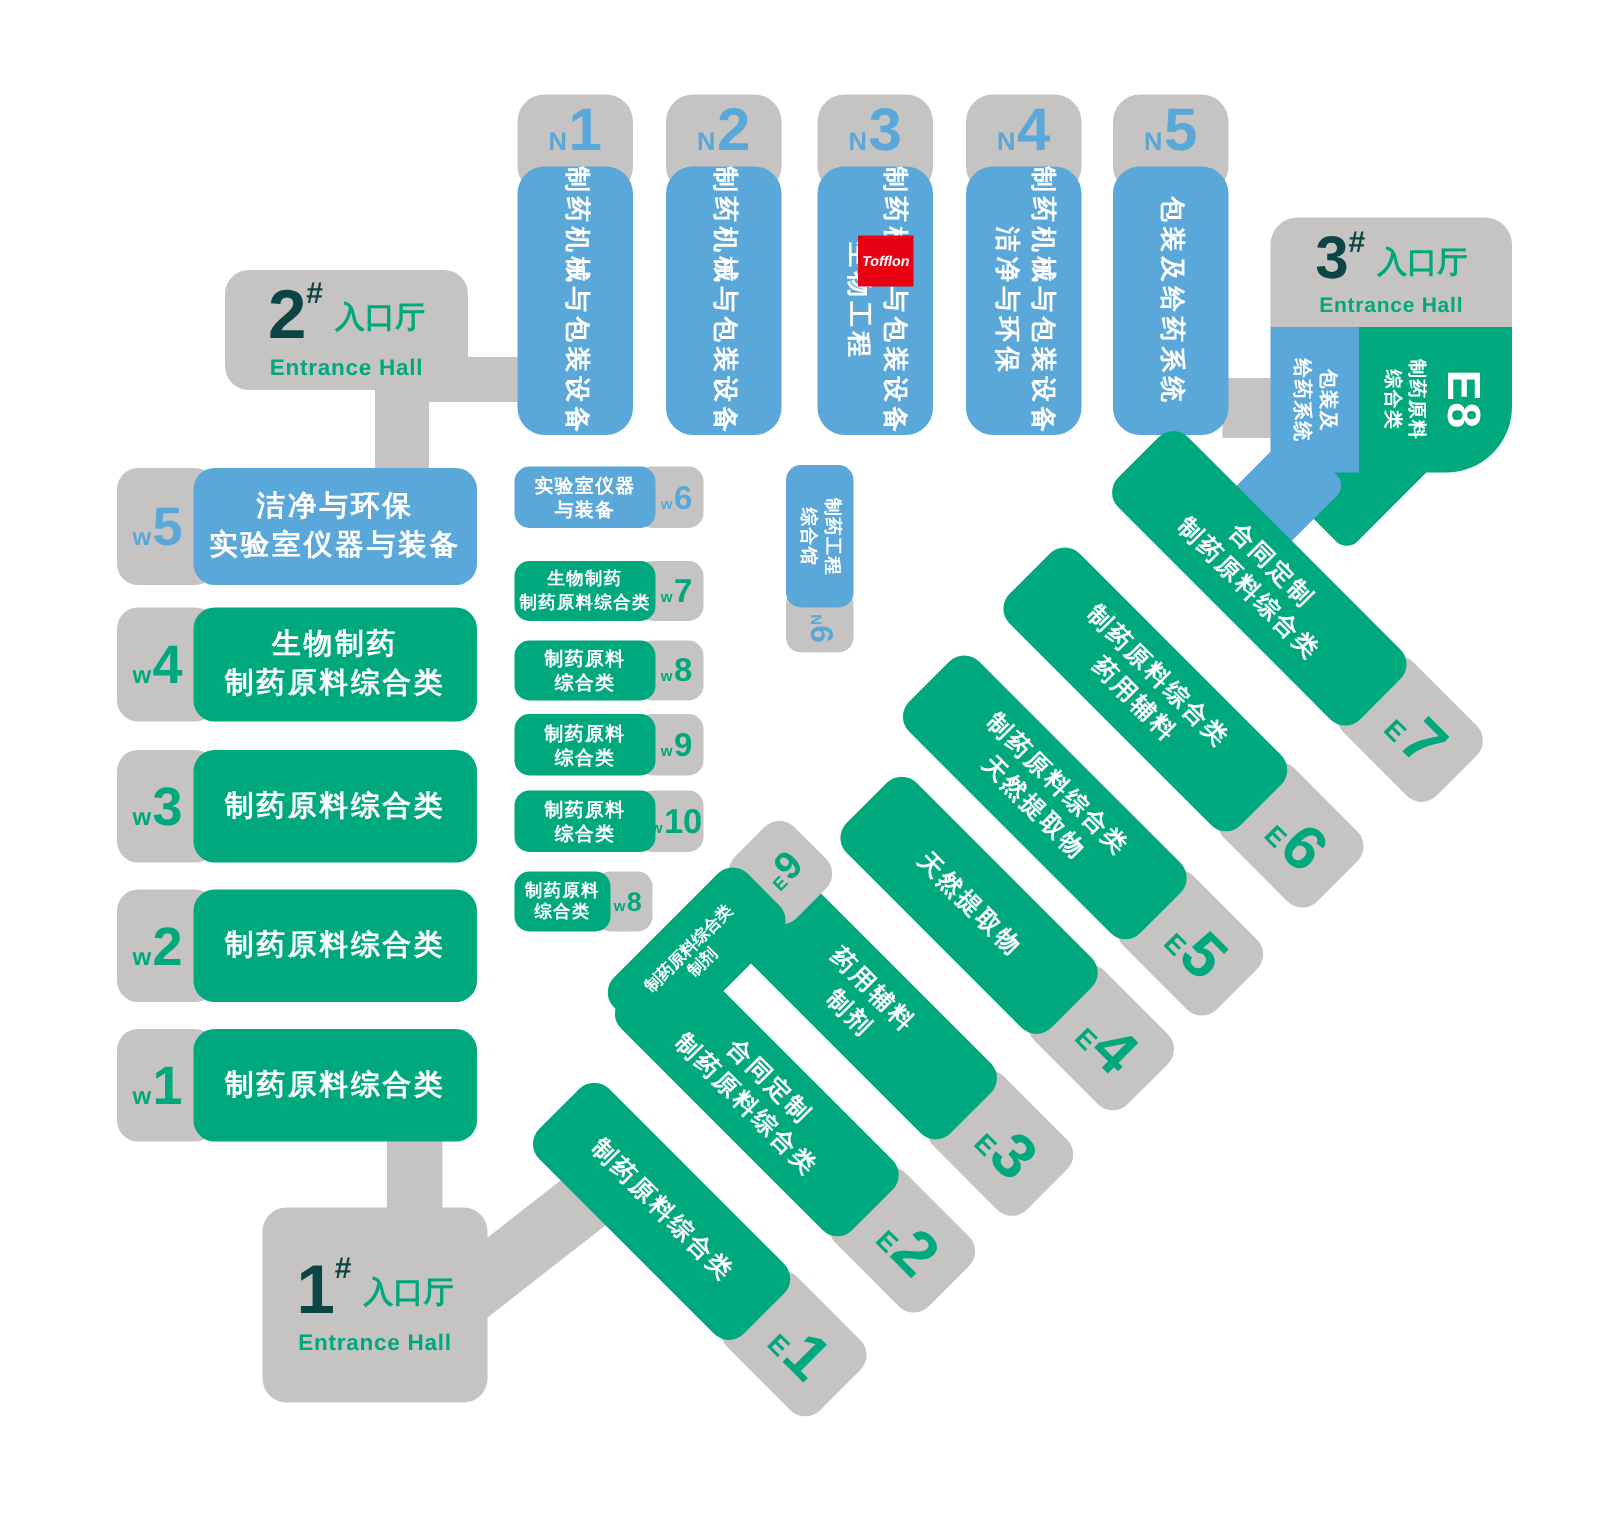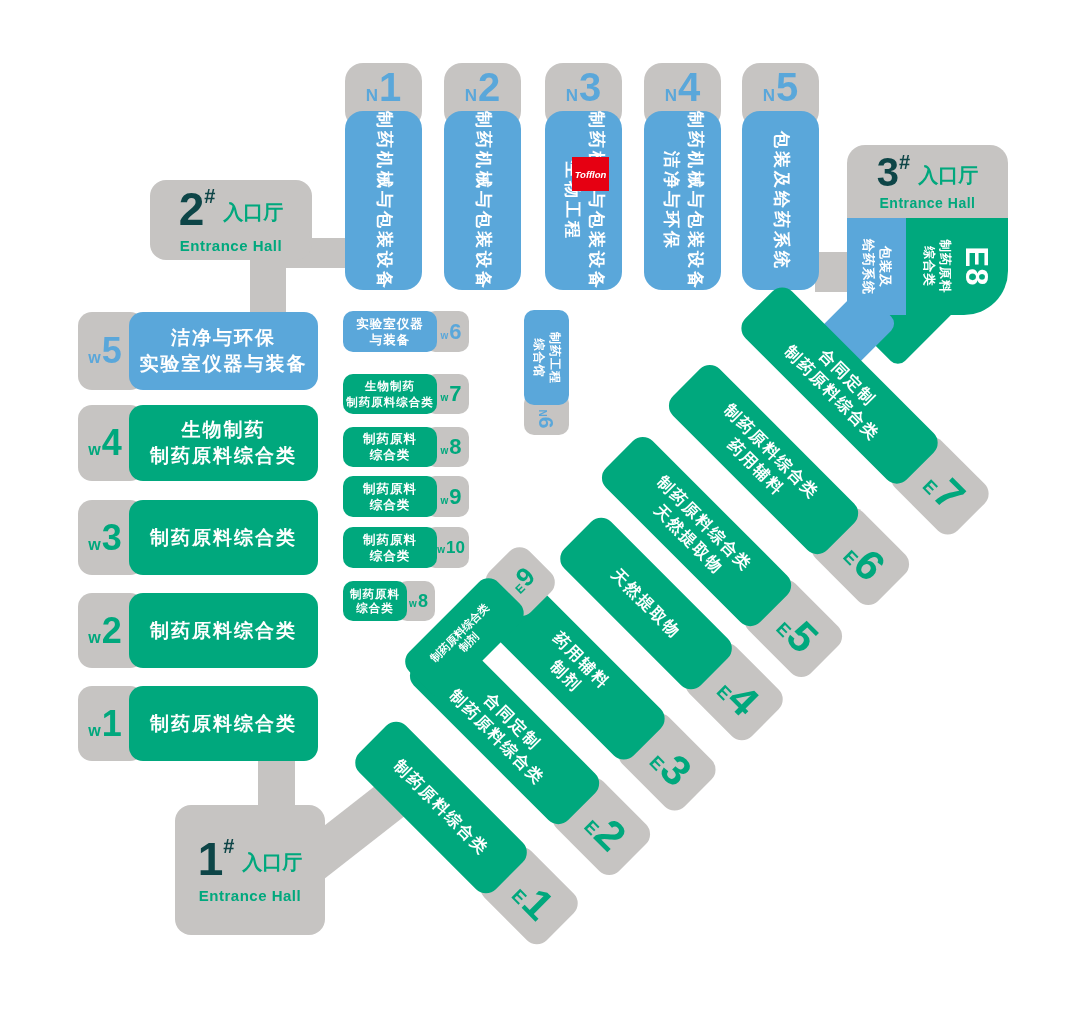--- a/index.html
+++ b/index.html
@@ -32,21 +32,21 @@
   .wtab .ln{font-size:36px;}
   .wbody{flex:1;margin-left:-15px;border-radius:14px;position:relative;z-index:2;display:flex;flex-direction:column;
          align-items:center;justify-content:center;color:#fff;font-size:19px;letter-spacing:2px;line-height:26px;}
   
   .wsrow{}
   .wsbody{flex:1;border-radius:10px;position:relative;z-index:2;display:flex;flex-direction:column;
           align-items:center;justify-content:center;color:#fff;font-size:12.5px;letter-spacing:1px;line-height:16px;}
   .wstab{flex:0 0 44px;margin-left:-12px;background:#c6c4c2;border-radius:10px;display:flex;align-items:center;justify-content:center;padding-left:8px;box-sizing:border-box;}
   .wstab .lp{font-size:10px;}
   .wstab .ln{font-size:22px;}
-  .w10tab .ln{font-size:17px;text-align:center;}
+  .w10tab .ln{font-size:23px;text-align:center;}
   .w11 .wstab{flex:0 0 38px;margin-left:-10px;padding-left:5px;}
   .w11 .wstab .ln{font-size:18px;}
   .w11 .wsbody{font-size:11.5px;line-height:14px;}
   
   .n6{flex-direction:column;}
   .n6body{flex:1;border-radius:10px;position:relative;z-index:2;}
   .n6tab{height:42px;margin-top:-12px;background:#c6c4c2;border-radius:10px;display:flex;align-items:center;justify-content:center;padding-top:10px;box-sizing:border-box;}
   .n6lines{font-size:12px;line-height:16px;letter-spacing:1px;}
   .n6lines span{display:block;}
   .rot90{transform:rotate(90deg);display:flex;align-items:baseline;}

